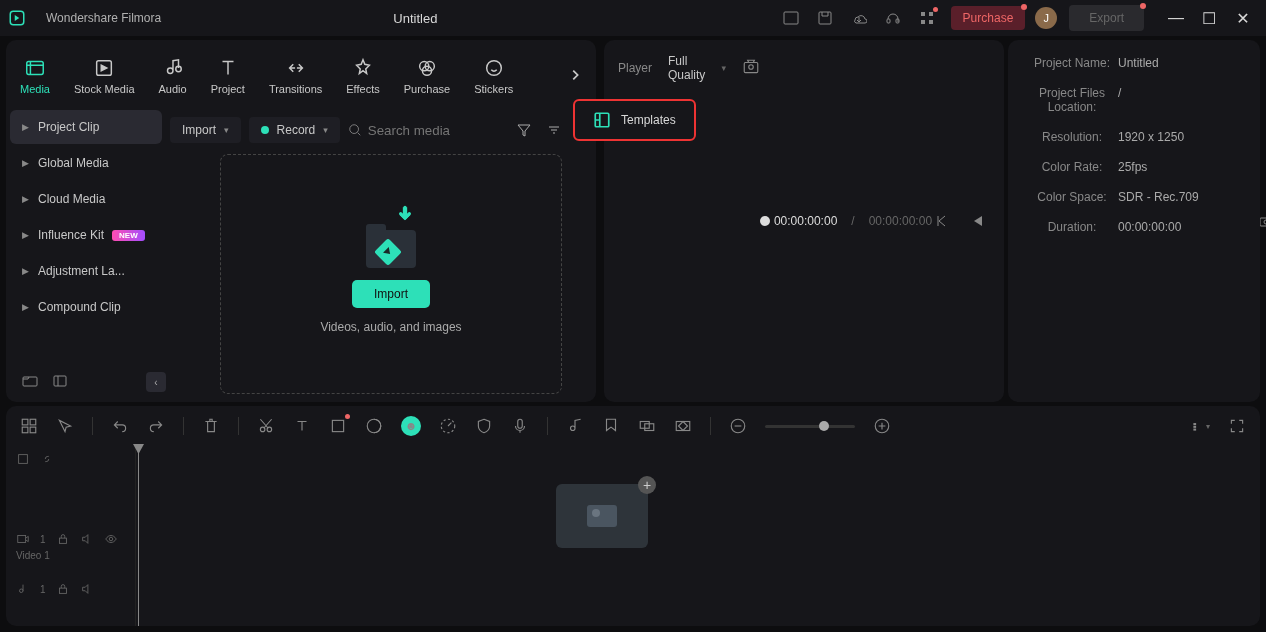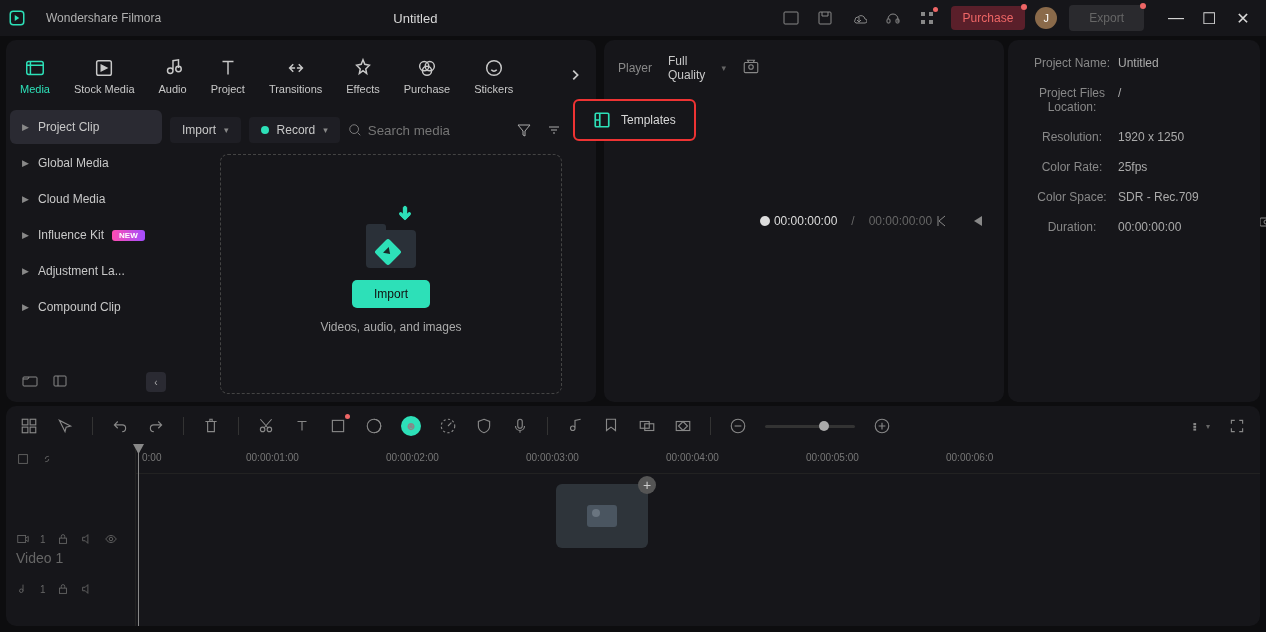--- a/index.html
+++ b/index.html
@@ -596,44 +596,35 @@
             <path d="M6 7V5a2 2 0 014 0v2"></path>
           </svg>
         <svg viewBox="0 0 16 16" stroke="#666" fill="none">
             <path d="M3 6v4h3l3 3V3L6 6z"></path>
           </svg>
         <svg viewBox="0 0 16 16" stroke="#666" fill="none">
             <path d="M2 8c2-3 4-4 6-4s4 1 6 4c-2 3-4 4-6 4s-4-1-6-4z"></path>
             <circle cx="8" cy="8" r="2"></circle>
           </svg>
       </div>
-      <div style="position:absolute;top:104px;left:10px;color:#666;font-size:14px">Video 1</div>
+      <div style="position:absolute;top:104px;left:10px;color:#666;font-size:10px">Video 1</div>
       <div class="iconrow" style="top:136px">
         <svg viewBox="0 0 16 16" stroke="#666" fill="none">
             <path d="M6 12a2 2 0 100-4 2 2 0 000 4zM8 10V3"></path>
           </svg>
           <span style="color:#666;font-size:10px">1</span>
         <svg viewBox="0 0 16 16" stroke="#666" fill="none">
             <rect x="4" y="7" width="8" height="6"></rect>
             <path d="M6 7V5a2 2 0 014 0v2"></path>
           </svg>
         <svg viewBox="0 0 16 16" stroke="#666" fill="none">
             <path d="M3 6v4h3l3 3V3L6 6z"></path>
           </svg>
       </div>
     </div>
     <div style="flex:1;position:relative">
-      <div class="tl-ruler">
-        <span class="tick" style="left:6px">0:00</span>
-        <span class="tick" style="left:110px">00:00:01:00</span>
-        <span class="tick" style="left:250px">00:00:02:00</span>
-        <span class="tick" style="left:390px">00:00:03:00</span>
-        <span class="tick" style="left:530px">00:00:04:00</span>
-        <span class="tick" style="left:670px">00:00:05:00</span>
-        <span class="tick" style="left:810px">00:00:06:0</span>
-      </div>
       <div class="playhead" style="left:2px"></div>
       <div class="ghost-card">
           <div class="ghost-inner"></div>
         </div>
     </div>
   </div>
 </div>
 
 </body></html>

